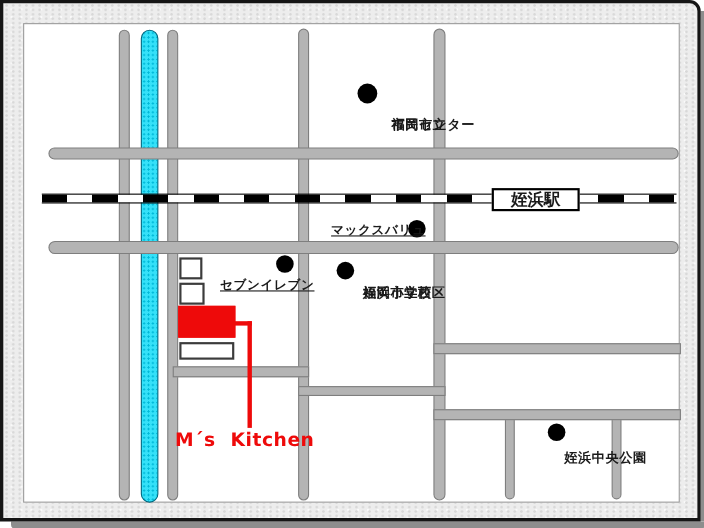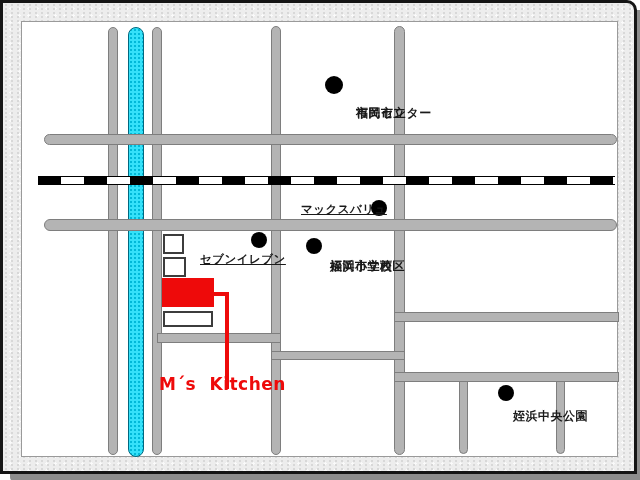--- a/index.html
+++ b/index.html
@@ -129,20 +129,23 @@
 
       <div class="road cap" style="left:22px;top:112px;width:573px;height:11px;"></div>
       <div class="road cap" style="left:22px;top:197px;width:573px;height:12px;"></div>
       <div class="road" style="left:135px;top:311px;width:124px;height:10px;"></div>
       <div class="road" style="left:249px;top:329px;width:134px;height:9px;"></div>
       <div class="road" style="left:372px;top:290px;width:225px;height:10px;"></div>
       <div class="road" style="left:372px;top:350px;width:225px;height:10px;"></div>
 
       <div class="railway" style="left:16px;top:154px;width:577px;"></div>
 
+      <div class="station-box" style="left:425px;top:149px;width:80px;height:21px;">
+        <span>姪浜駅</span>
+      </div>
 
       <div class="bld" style="left:141px;top:212px;width:21px;height:20px;"></div>
       <div class="bld" style="left:141px;top:235px;width:23px;height:20px;"></div>
       <div class="bld-red" style="left:140px;top:256px;width:52px;height:29px;"></div>
       <div class="bld" style="left:141px;top:289px;width:50px;height:16px;"></div>
 
       <div class="red-line" style="left:190px;top:270px;width:17px;height:4px;"></div>
       <div class="red-line" style="left:203px;top:270px;width:4px;height:97px;"></div>
 
       <div class="poi-dot" style="left:303px;top:54px;width:18px;height:18px;"></div>
@@ -159,17 +162,17 @@
 
       <div class="poi-dot" style="left:284px;top:216px;width:16px;height:16px;"></div>
       <div class="poi-label lbl-12" style="left:264px;top:237px;">
         <div>姪浜小学校</div>
         <div>福岡市立西区</div>
       </div>
 
       <div class="poi-dot" style="left:476px;top:363px;width:16px;height:16px;"></div>
       <div class="poi-label lbl-12" style="left:447px;top:387px;">姪浜中央公園</div>
 
-      <div class="kitchen-label" style="left:137px;top:352px;">M´s Kitchen</div>
+      <div class="kitchen-label" style="left:137px;top:368px;">M´s Kitchen</div>
 
     </div>
   </div>
 </div>
 
 </body></html>

